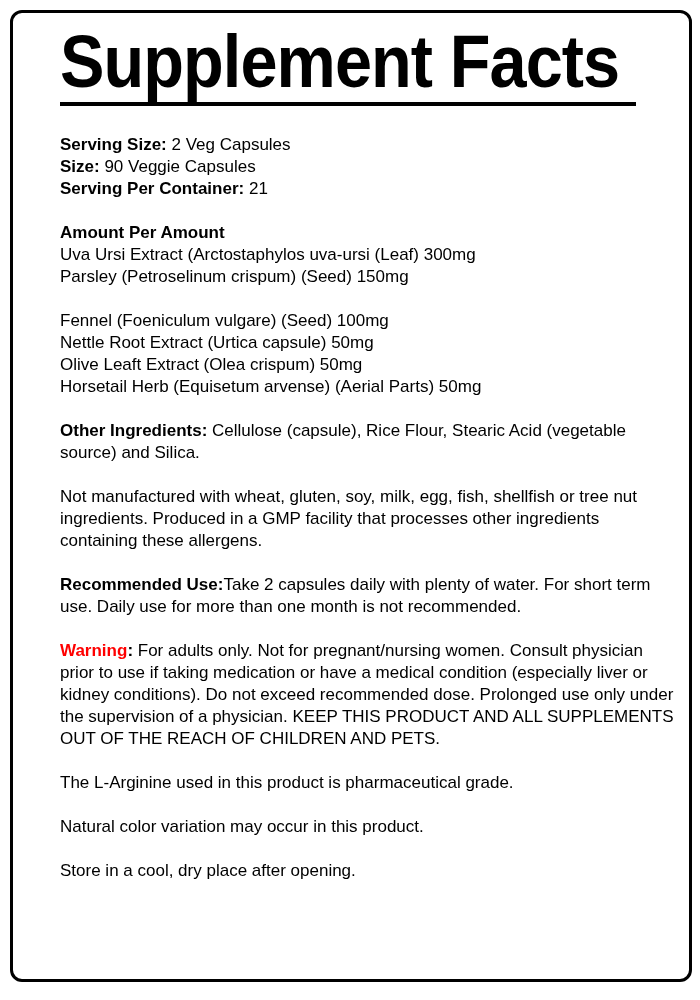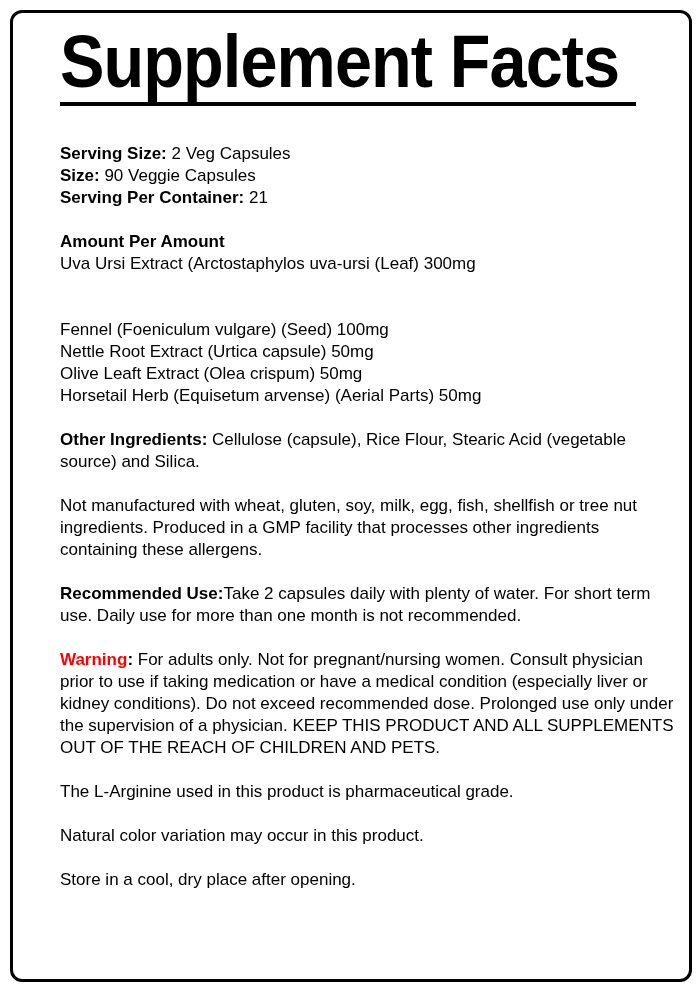--- a/index.html
+++ b/index.html
@@ -40,21 +40,21 @@
     transform-origin: left center;
     color: #000000;
   }
   .title-rule {
     width: 576px;
     height: 4px;
     background: #000000;
     margin-top: 3px;
   }
   .sections {
-    margin-top: 37px;
+    margin-top: 28px;
   }
   .block {
     width: 618px;
     margin: 0 0 22px 0;
     font-size: 17px;
     line-height: 22px;
     color: #000000;
   }
   .bold { font-weight: bold; }
   .warning-label {
@@ -75,21 +75,21 @@
 
       <p class="block">
         <span><span class="bold">Serving Size:</span><span> 2 Veg Capsules</span></span><br>
         <span><span class="bold">Size:</span><span> 90 Veggie Capsules</span></span><br>
         <span><span class="bold">Serving Per Container:</span><span> 21</span></span>
       </p>
 
       <p class="block">
         <span class="bold">Amount Per Amount</span><br>
         <span>Uva Ursi Extract (Arctostaphylos uva-ursi (Leaf) 300mg</span><br>
-        <br>
+        <span>Parsley (Petroselinum crispum) (Seed) 150mg</span><br>
         <br>
         <span>Fennel (Foeniculum vulgare) (Seed) 100mg</span><br>
         <span>Nettle Root Extract (Urtica capsule) 50mg</span><br>
         <span>Olive Leaft Extract (Olea crispum) 50mg</span><br>
         <span>Horsetail Herb (Equisetum arvense) (Aerial Parts) 50mg</span>
       </p>
 
       <p class="block"><span class="bold">Other Ingredients:</span><span> Cellulose (capsule), Rice Flour, Stearic Acid (vegetable source) and Silica.</span></p>
 
       <p class="block">Not manufactured with wheat, gluten, soy, milk, egg, fish, shellfish or tree nut ingredients. Produced in a GMP facility that processes other ingredients containing these allergens.</p>

